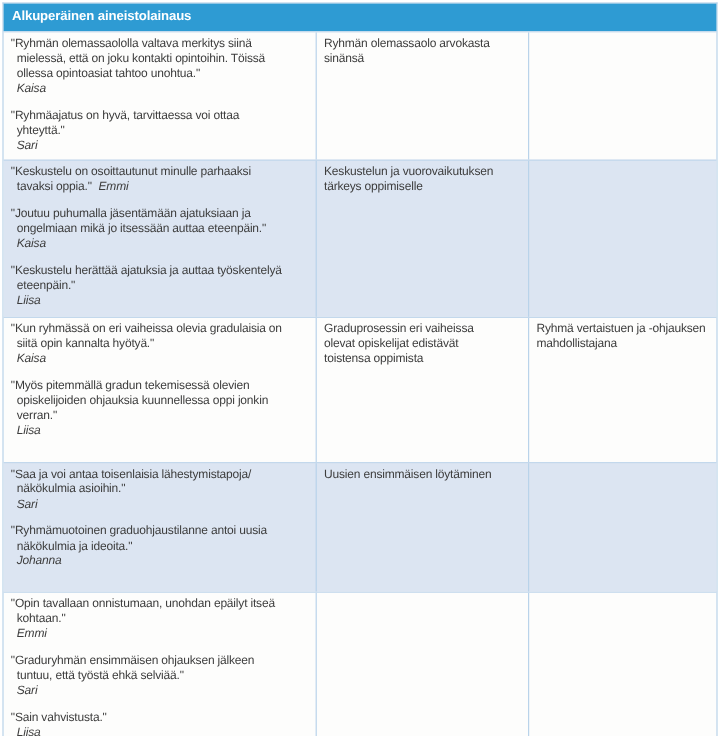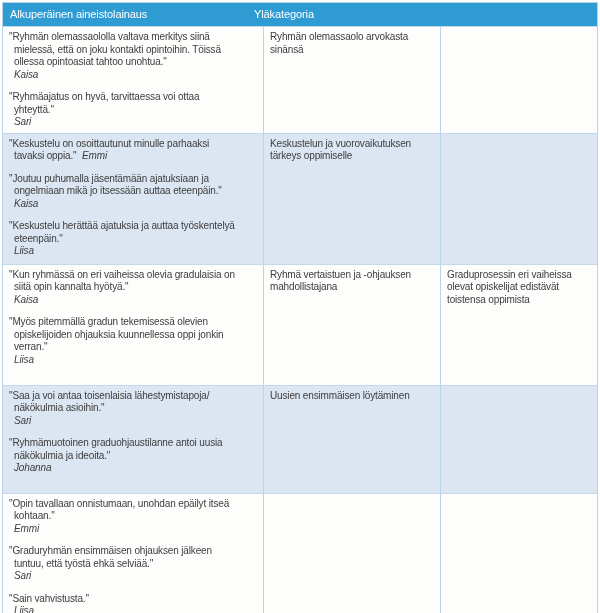--- a/index.html
+++ b/index.html
@@ -18,21 +18,21 @@
   }
   .header-row {
     display: grid;
     grid-template-columns: 244px 177px 1fr;
     background: #2e9bd3;
     min-height: 23px;
     align-items: center;
   }
   .header-cell {
     color: #ffffff;
-    font-weight: normal;
+    font-weight: bold;
     font-size: 11px;
     letter-spacing: -0.1px;
     padding: 3px 4px 3px 7px;
     line-height: 13px;
   }
   .row {
     display: grid;
     grid-template-columns: 244px 177px 1fr;
     border-top: 1px solid #c3d8ec;
   }
@@ -67,21 +67,20 @@
     margin-left: 3px;
   }
 </style>
 </head>
 <body>
 
 <div class="table-wrap">
 
   <div class="header-row">
     <div class="header-cell">Alkuperäinen aineistolainaus</div>
-    <div class="header-cell">Yläkategoria</div>
   </div>
 
   <div class="row r1">
     <div class="cell">
       <div class="quote">
         <span class="q-text">"Ryhmän olemassaololla valtava merkitys siinä mielessä, että on joku kontakti opintoihin. Töissä ollessa opintoasiat tahtoo unohtua."</span>
         <span class="q-author">Kaisa</span>
       </div>
       <div class="quote">
         <span class="q-text">"Ryhmäajatus on hyvä,  tarvittaessa voi ottaa yhteyttä."</span>
@@ -115,22 +114,22 @@
     <div class="cell">
       <div class="quote">
         <span class="q-text">"Kun ryhmässä on eri vaiheissa olevia gradulaisia on siitä opin kannalta hyötyä."</span>
         <span class="q-author">Kaisa</span>
       </div>
       <div class="quote">
         <span class="q-text">"Myös pitemmällä gradun tekemisessä olevien opiskelijoiden ohjauksia kuunnellessa oppi jonkin verran."</span>
         <span class="q-author">Liisa</span>
       </div>
     </div>
+    <div class="cell">Graduprosessin eri vaiheissa olevat opiskelijat edistävät toistensa oppimista</div>
     <div class="cell">Ryhmä vertaistuen ja -ohjauksen mahdollistajana</div>
-    <div class="cell">Graduprosessin eri vaiheissa olevat opiskelijat edistävät toistensa oppimista</div>
   </div>
 
   <div class="row r4 shaded">
     <div class="cell">
       <div class="quote">
         <span class="q-text">"Saa ja voi antaa toisenlaisia lähestymistapoja/ näkökulmia asioihin."</span>
         <span class="q-author">Sari</span>
       </div>
       <div class="quote">
         <span class="q-text">"Ryhmämuotoinen graduohjaustilanne antoi uusia näkökulmia ja ideoita."</span>

